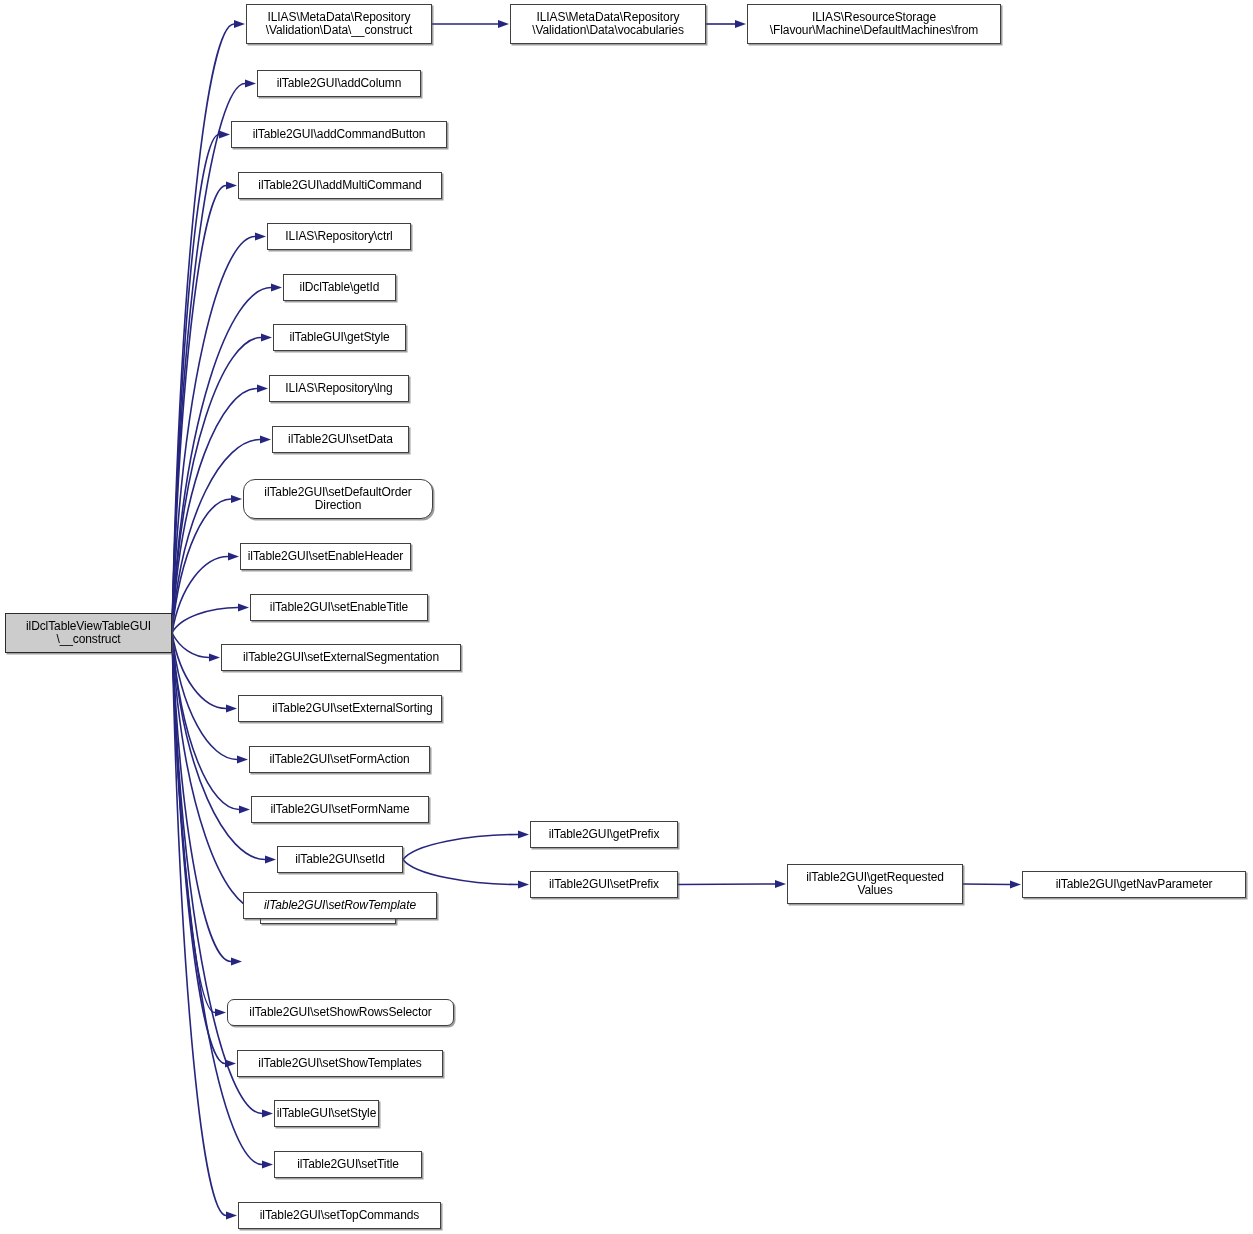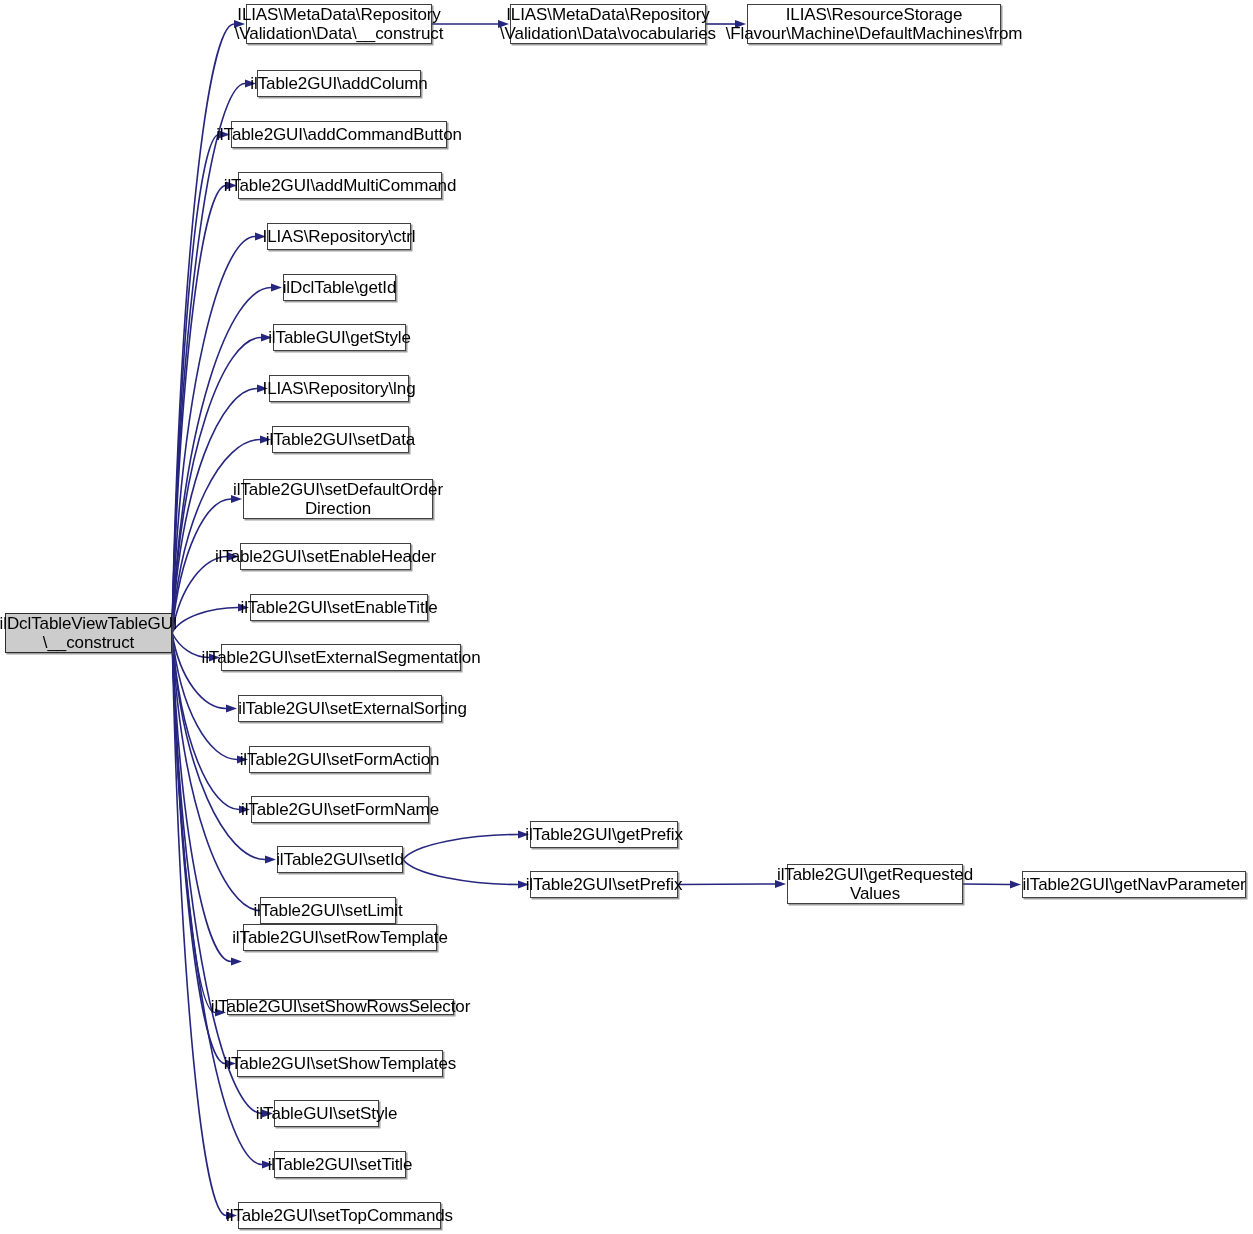--- a/index.html
+++ b/index.html
@@ -37,21 +37,21 @@
     position: absolute;
     box-sizing: border-box;
     border: 1.2px solid #404040;
     background: #ffffff;
     box-shadow: 1.5px 1.5px 0 0 rgba(80,80,80,0.55);
     display: flex;
     align-items: center;
     justify-content: center;
     text-align: center;
     line-height: 1.12;
-    font-size: 17px;
+    font-size: 12px;
     color: #000000;
     letter-spacing: -0.1px;
     white-space: pre-line;
     padding: 0 3px;
     font-family: "Liberation Sans", sans-serif;
   }
   .node-box.root {
     background: #cccccc;
     border-color: #2b2b2b;
   }
@@ -192,35 +192,35 @@
       <div class="node-box" style="left: 747px; top: 4px; width: 254px; height: 40px;">ILIAS\ResourceStorage
 \Flavour\Machine\DefaultMachines\from</div>
       <div class="node-box" style="left: 257px; top: 70px; width: 164px; height: 27px;">ilTable2GUI\addColumn</div>
       <div class="node-box" style="left: 231px; top: 121px; width: 216px; height: 27px;">ilTable2GUI\addCommandButton</div>
       <div class="node-box" style="left: 238px; top: 172px; width: 204px; height: 27px;">ilTable2GUI\addMultiCommand</div>
       <div class="node-box" style="left: 267px; top: 223px; width: 144px; height: 27px;">ILIAS\Repository\ctrl</div>
       <div class="node-box" style="left: 283px; top: 274px; width: 113px; height: 27px;">ilDclTable\getId</div>
       <div class="node-box" style="left: 273px; top: 324px; width: 133px; height: 27px;">ilTableGUI\getStyle</div>
       <div class="node-box" style="left: 269px; top: 375px; width: 140px; height: 27px;">ILIAS\Repository\lng</div>
       <div class="node-box" style="left: 272px; top: 426px; width: 137px; height: 27px;">ilTable2GUI\setData</div>
-      <div class="node-box" style="left: 243px; top: 479px; width: 190px; height: 40px;">ilTable2GUI\setDefaultOrder
+      <div class="node-box" style="left: 243px; top: 479px; width: 190px; height: 40px; border-radius: 12px;">ilTable2GUI\setDefaultOrder
 Direction</div>
       <div class="node-box" style="left: 240px; top: 543px; width: 171px; height: 27px; text-align: right;">ilTable2GUI\setEnableHeader</div>
       <div class="node-box" style="left: 250px; top: 594px; width: 178px; height: 27px;">ilTable2GUI\setEnableTitle</div>
       <div class="node-box" style="left: 221px; top: 644px; width: 240px; height: 27px;">ilTable2GUI\setExternalSegmentation</div>
       <div class="node-box" style="left: 238px; top: 695px; width: 204px; height: 27px; padding-left: 28px;">ilTable2GUI\setExternalSorting</div>
       <div class="node-box" style="left: 249px; top: 746px; width: 181px; height: 27px;">ilTable2GUI\setFormAction</div>
       <div class="node-box" style="left: 251px; top: 796px; width: 178px; height: 27px;">ilTable2GUI\setFormName</div>
       <div class="node-box" style="left: 277px; top: 846px; width: 126px; height: 27px;">ilTable2GUI\setId</div>
       <div class="node-box" style="left: 260px; top: 897px; width: 136px; height: 27px;">ilTable2GUI\setLimit</div>
-      <div class="node-box" style="left: 243px; top: 924px; width: 194px; height: 27px;">ilTable2GUI\setRowTemplate</div>
-      <div class="node-box" style="left: 227px; top: 999px; width: 227px; height: 16px;">ilTable2GUI\setShowRowsSelector</div>
+      <div class="node-box" style="left: 243px; top: 892px; width: 194px; height: 27px; font-style: italic;">ilTable2GUI\setRowTemplate</div>
+      <div class="node-box" style="left: 227px; top: 999px; width: 227px; height: 27px; border-radius: 7px;">ilTable2GUI\setShowRowsSelector</div>
       <div class="node-box" style="left: 237px; top: 1050px; width: 206px; height: 27px;">ilTable2GUI\setShowTemplates</div>
       <div class="node-box" style="left: 274px; top: 1100px; width: 105px; height: 27px;">ilTableGUI\setStyle</div>
-      <div class="node-box" style="left: 274px; top: 1151px; width: 132px; height: 27px;">ilTable2GUI\setTitle</div>
+      <div class="node-box" style="left: 274px; top: 1151px; width: 148px; height: 27px;">ilTable2GUI\setTitle</div>
       <div class="node-box" style="left: 238px; top: 1202px; width: 203px; height: 27px;">ilTable2GUI\setTopCommands</div>
       <div class="node-box" style="left: 530px; top: 821px; width: 148px; height: 27px;">ilTable2GUI\getPrefix</div>
       <div class="node-box" style="left: 530px; top: 871px; width: 148px; height: 27px;">ilTable2GUI\setPrefix</div>
       <div class="node-box" style="left: 787px; top: 864px; width: 176px; height: 40px;">ilTable2GUI\getRequested
 Values</div>
       <div class="node-box" style="left: 1022px; top: 871px; width: 224px; height: 27px;">ilTable2GUI\getNavParameter</div>
     </div>
 </div>
 
 </body></html>

